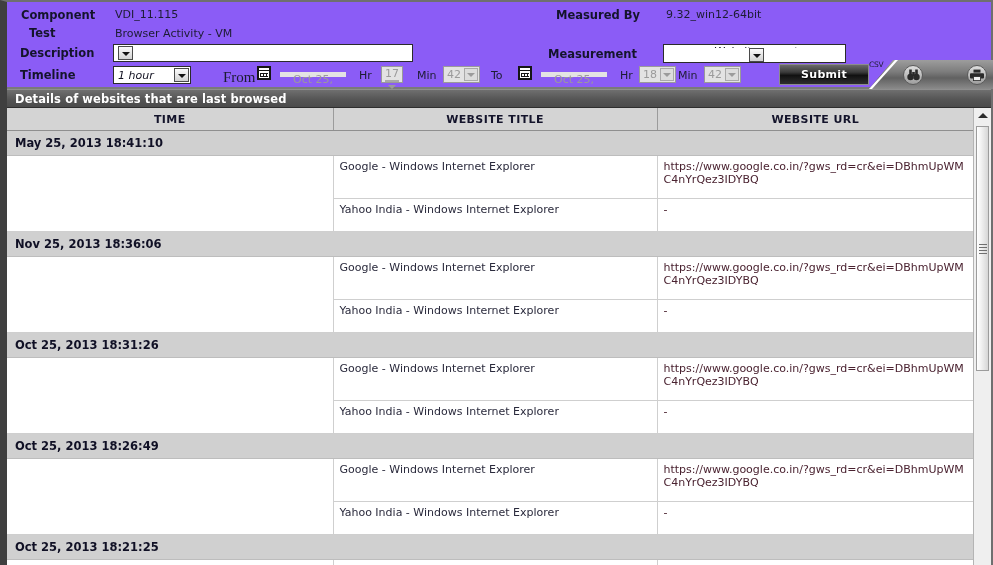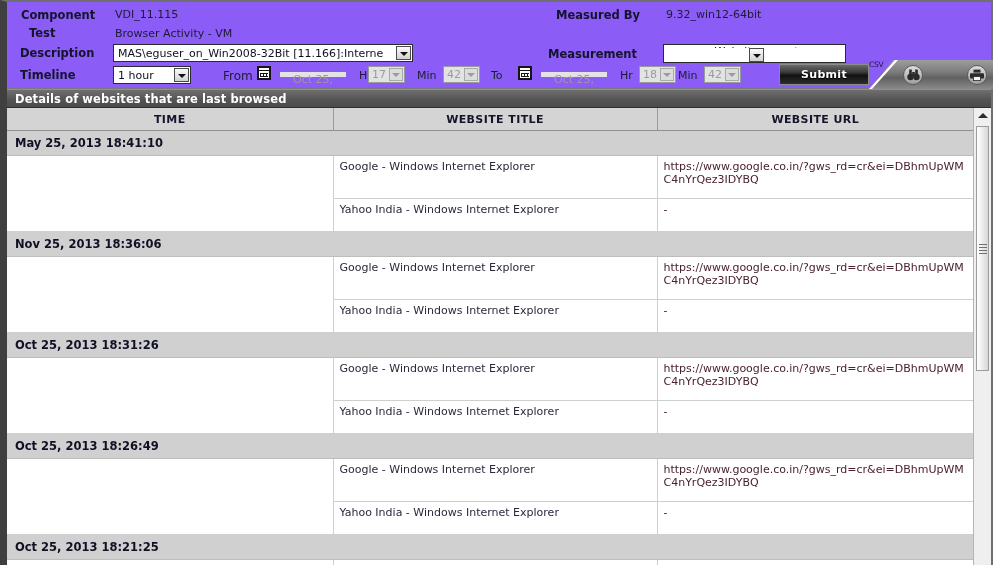--- a/index.html
+++ b/index.html
@@ -90,24 +90,24 @@
   .combo .combo-arrow::after {
     content: "";
     position: absolute;
     left: 3px; top: 5px;
     border-left: 4px solid transparent;
     border-right: 4px solid transparent;
     border-top: 4px solid #111;
   }
 
   .combo-desc        { left: 106px; top: 42px;  width: 300px; }
-  .combo-timeline    { left: 106px; top: 64px;  width: 78px; }
+  .combo-timeline    { left: 106px; top: 64px;  width: 78px; font-style: italic; }
   .combo-measurement { left: 656px; top: 42px;  width: 183px; height: 19px; flex-direction: column; }
 
-  .lbl-from { position: absolute; left: 216px; top: 67px; font-size: 12px; color: #1c1c32; }
+  .lbl-from { position: absolute; left: 216px; top: 67px; font-size: 15px; color: #1c1c32; font-family: Liberation Serif, serif; }
   .lbl-to   { position: absolute; left: 484px; top: 67px; font-size: 11px; color: #1c1c32; }
 
   .cal-icon {
     position: absolute;
     width: 14px; height: 14px;
     box-sizing: border-box;
     border: 2px solid #161616;
     background: #ffffff;
     top: 64px;
   }
@@ -178,21 +178,21 @@
   .spinner .sp-arrow::after {
     content: "";
     position: absolute;
     left: 2px; top: 4px;
     border-left: 4px solid transparent;
     border-right: 4px solid transparent;
     border-top: 4px solid #9b9b9b;
   }
 
   .hr-lbl-from  { left: 352px; }
-  .sp-hr-from   { left: 361px; }
+  .sp-hr-from   { left: 374px; flex-direction: column; }
   .min-lbl-from { left: 410px; }
   .sp-min-from  { left: 436px; }
 
   .hr-lbl-to    { left: 613px; }
   .sp-hr-to     { left: 632px; }
   .min-lbl-to   { left: 671px; }
   .sp-min-to    { left: 697px; }
 
   
   .submit-btn {
@@ -389,21 +389,20 @@
   <div class="filter-panel">
 
     <div class="fld-label lbl-component">Component</div>
     <div class="fld-value val-component">VDI_11.115</div>
 
     <div class="fld-label lbl-test">Test</div>
     <div class="fld-value val-test">Browser Activity - VM</div>
 
     <div class="fld-label lbl-desc">Description</div>
     <div class="combo combo-desc">
-      <span class="combo-text">MAS\eguser_on_Win2008-32Bit [11.166]:Interne</span>
       <span class="combo-arrow"></span>
     </div>
 
     <div class="fld-label lbl-timeline">Timeline</div>
     <div class="combo combo-timeline">
       <span class="combo-text">1 hour</span>
       <span class="combo-arrow"></span>
     </div>
 
     <div class="fld-label lbl-measuredby">Measured By</div>

